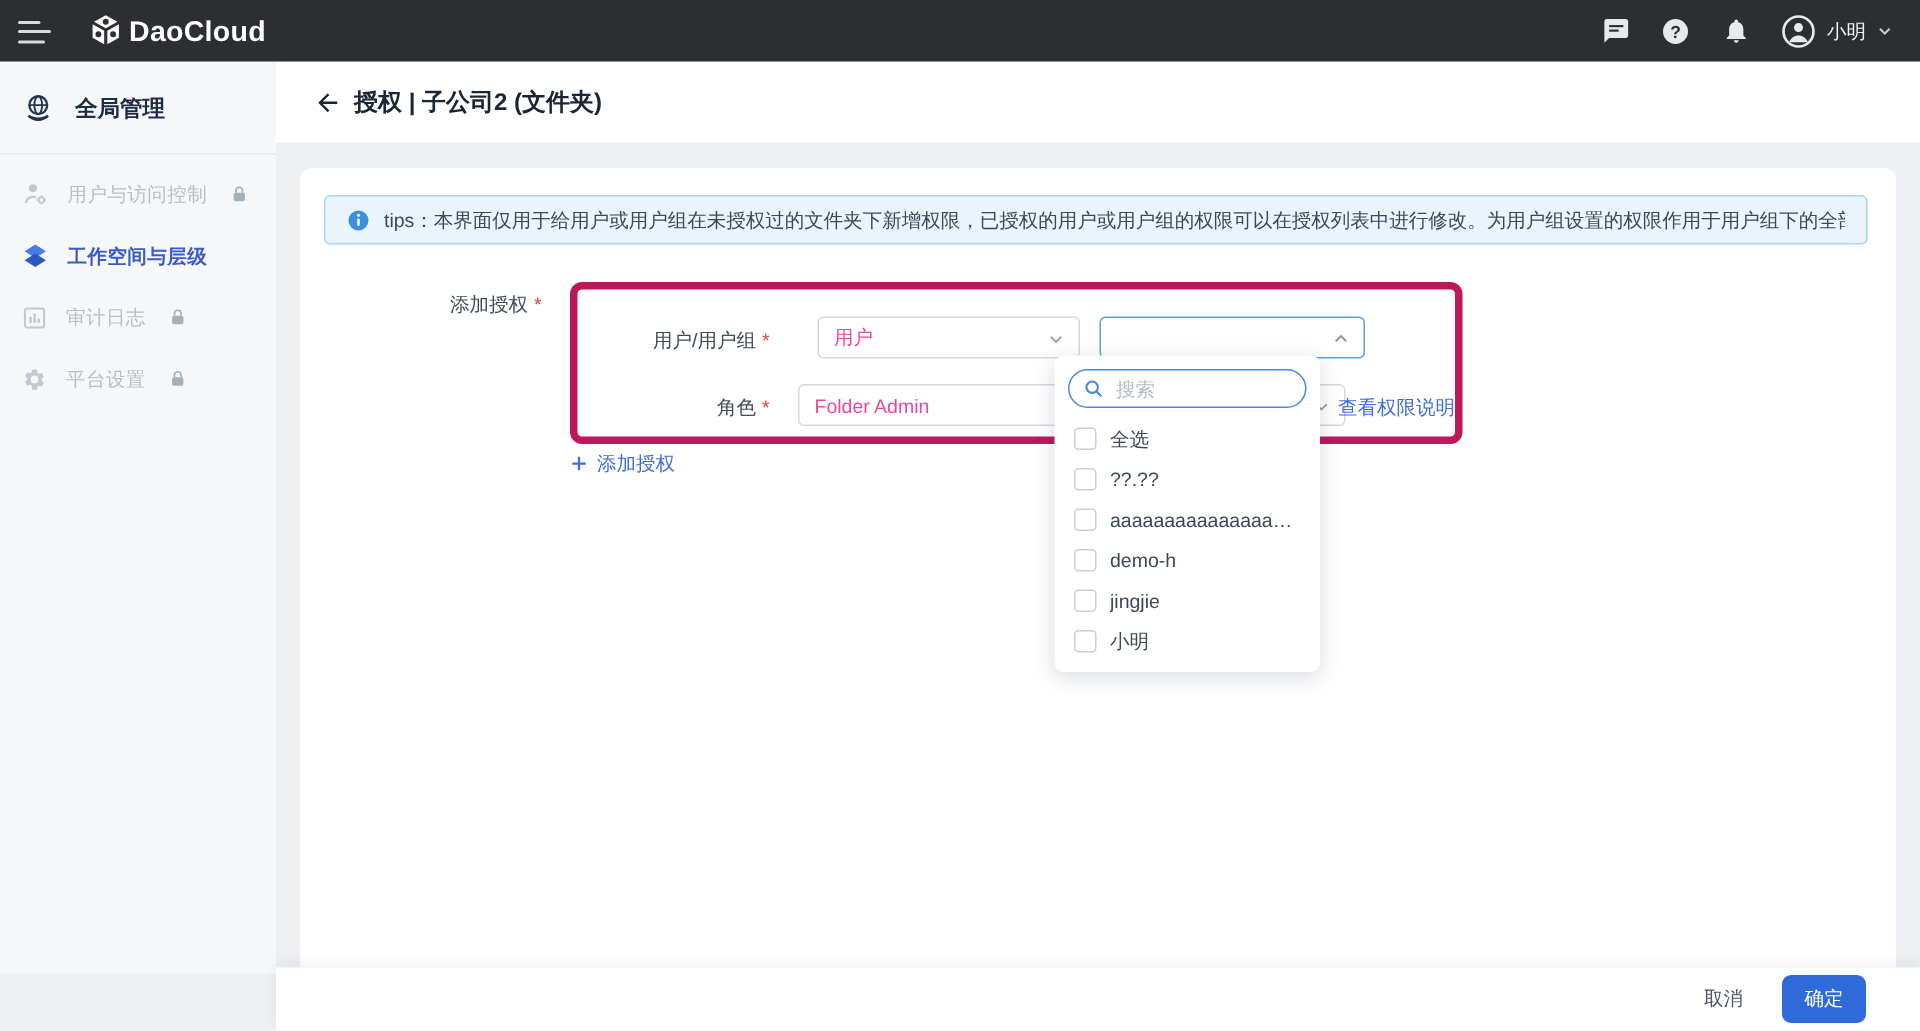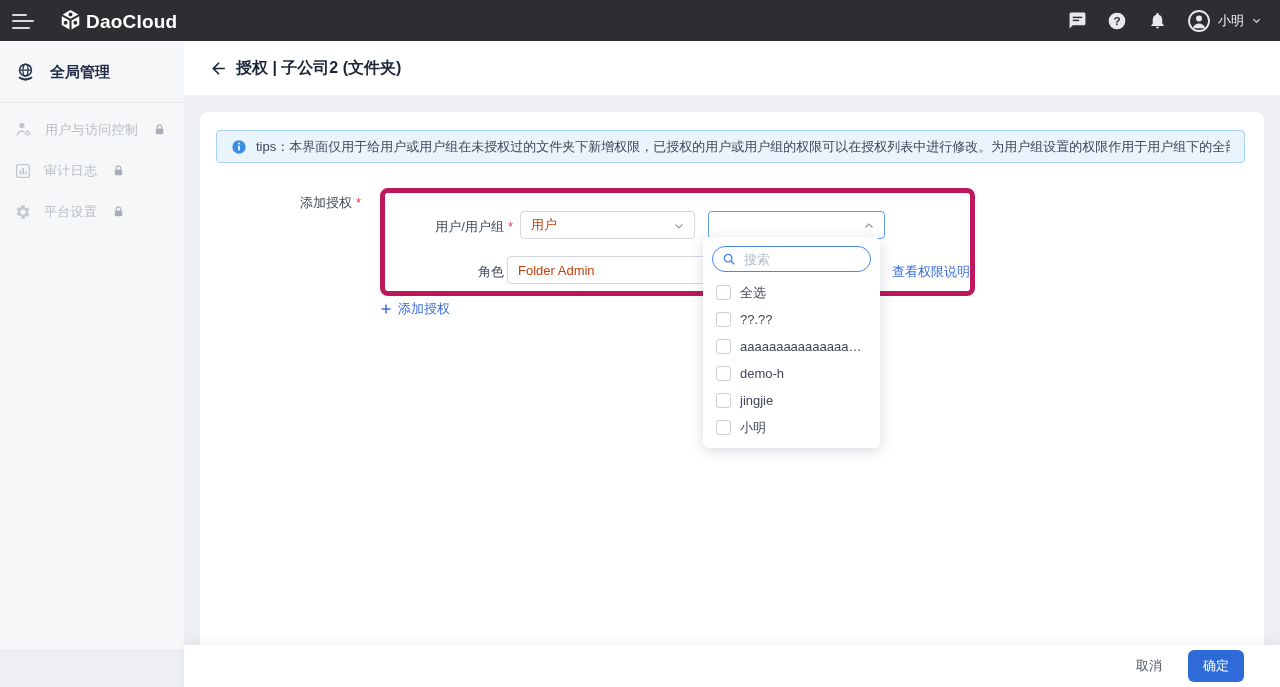--- a/index.html
+++ b/index.html
@@ -57,21 +57,21 @@
   .sec-label { position:absolute; left:100px; top:82px; font-size:13px; color:#414a59; }
   .req { color:#e8413c; margin-left:4px; font-size:13px; }
   .group-card { position:absolute; left:180px; top:76px; width:595px; height:108px;
     border:5px solid #be185d; border-radius:8px; background:#fff; }
   .frow { position:absolute; left:0; right:0; height:28px; display:block; }
   .frow.r1 { top:18px; } .frow.r2 { top:63px; }
   .flabel { position:absolute; left:0; top:7px; width:128px; text-align:right;
     font-size:13px; color:#414a59; }
   .select { position:absolute; height:28px; border:1px solid #d4d7de; border-radius:4px;
     background:#fff; display:flex; align-items:center; padding:0 28px 0 10px;
-    font-size:13px; color:#c2410c; cursor:pointer; }
+    font-size:13px; color:#ec4899; cursor:pointer;margin-left:25px; }
   .select .chev { position:absolute; right:9px; top:8px; }
   .sel-type { left:135px; width:175px; }
   .sel-user { left:323px; width:177px; border:1.5px solid #5f9cea; }
   .sel-role { left:122px; width:365px; }
   .perm-link { position:absolute; left:507px; top:70px; font-size:13px; color:#3d6ddb;
     cursor:pointer; white-space:nowrap; }
   .add-link { position:absolute; left:180px; top:188px; display:flex; align-items:center;
     gap:6px; font-size:13px; color:#3d6ddb; cursor:pointer; }
 
   
@@ -194,20 +194,29 @@
         </span>
         <span class="lbl">用户与访问控制</span>
         <span class="lock">
           <svg width="15" height="15" viewBox="0 0 24 24">
             <rect x="6" y="10.5" width="12" height="9" rx="1.8" fill="#a9afb9"></rect>
             <path d="M8.5 10.5V8a3.5 3.5 0 0 1 7 0v2.5" fill="none" stroke="#a9afb9" stroke-width="1.8"></path>
           </svg>
         </span>
       </div>
 
+      <div class="side-item active">
+        <span style="display:flex;">
+          <svg width="19" height="19" viewBox="0 0 24 24">
+            <polygon points="12,2.5 21,8.2 12,13.9 3,8.2" fill="#4b79e8"></polygon>
+            <polygon points="12,10.1 21,15.8 12,21.5 3,15.8" fill="#2b56c4"></polygon>
+          </svg>
+        </span>
+        <span class="lbl">工作空间与层级</span>
+      </div>
 
       <div class="side-item">
         <span style="display:flex;">
           <svg width="18" height="18" viewBox="0 0 24 24">
             <rect x="3.5" y="3.5" width="17" height="17" rx="2" fill="none" stroke="#c3c8d0" stroke-width="1.8"></rect>
             <rect x="7.4" y="11" width="2.2" height="5.5" fill="#c3c8d0"></rect>
             <rect x="11" y="8" width="2.2" height="8.5" fill="#c3c8d0"></rect>
             <rect x="14.6" y="12.5" width="2.2" height="4" fill="#c3c8d0"></rect>
           </svg>
         </span>

